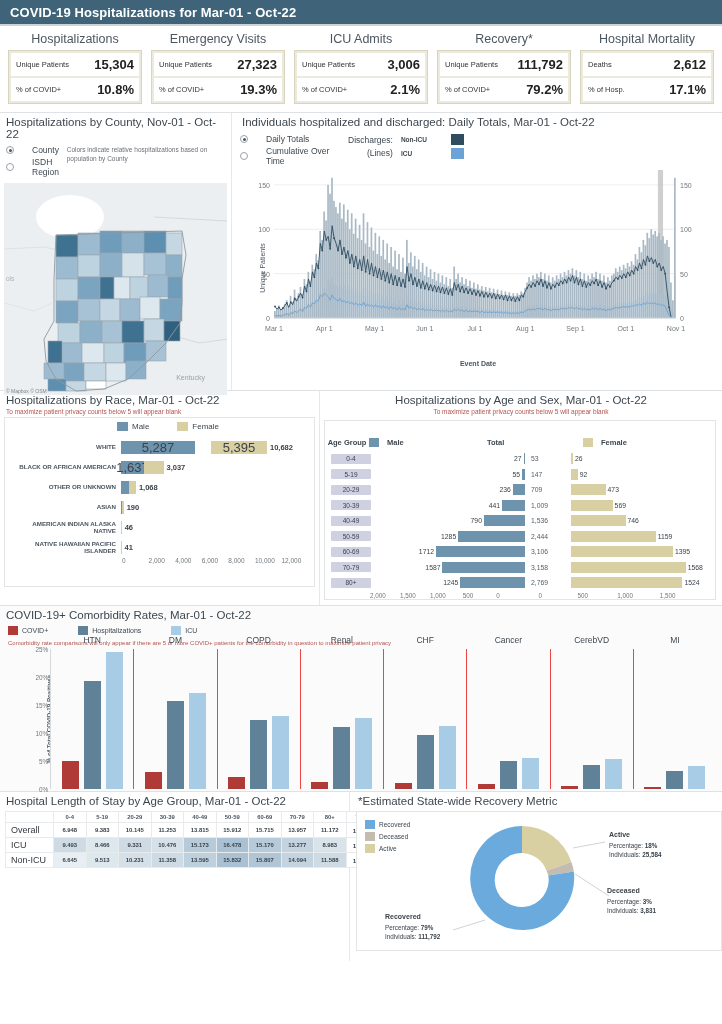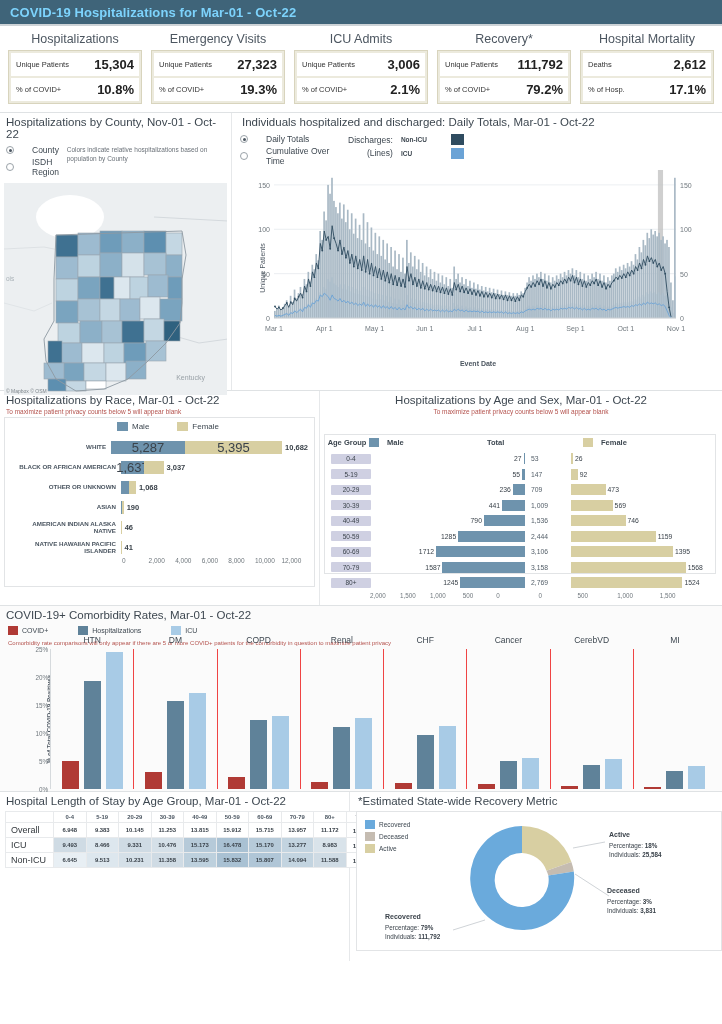--- a/index.html
+++ b/index.html
@@ -8,21 +8,21 @@
     font-family: "Liberation Sans", sans-serif;
     background: #ffffff;
     color: #33383d;
     overflow: hidden;
     position: relative;
   }
 
   
   .title-bar {
     background: #3f6479;
-    color: #7dd3fc;
+    color: #ffffff;
     height: 26px;
     display: flex; align-items: center;
     padding-left: 10px;
     font-size: 13px; font-weight: bold;
     letter-spacing: .1px;
     border-bottom: 2px solid #cdd3d7;
   }
 
   
   .kpi-strip {
@@ -957,21 +957,21 @@
         </span>
       </div>
 
       <div class="race-rows" id="race-rows">
           <div class="race-row">
             <div class="race-lbl">WHITE</div>
             <div class="race-bars">
               <div class="bar-m" style="width: 74.018px;">
                 <span class="bar-txt">5,287</span>
               </div>
-              <div class="bar-f" style="width: 97px;">
+              <div class="bar-f" style="width: 56px; margin-left: 16px;">
                 <span class="bar-txt">5,395</span>
               </div>
               <span class="race-total">10,682</span>
             </div>
           </div>
           <div class="race-row">
             <div class="race-lbl">BLACK OR AFRICAN AMERICAN</div>
             <div class="race-bars">
               <div class="bar-m" style="width: 22.918px;">
                 <span class="bar-txt">1,637</span>
@@ -1021,21 +1021,21 @@
           <span>8,000</span>
           <span>10,000</span>
           <span>12,000</span>
         </div>
     </div>
   </div>
 
   <div class="age-panel">
     <div class="panel-title" style="text-align:center">Hospitalizations by Age and Sex, Mar-01 - Oct-22</div>
     <div class="panel-sub" style="text-align:center">To maximize patient privacy counts below 5 will appear blank</div>
-    <div class="white-card" style="margin:17px 6px 0 4px; height:140px; padding-top:3px;">
+    <div class="white-card" style="margin:3px 6px 0 4px; height:180px; padding-top:17px;">
       <div class="age-head">
         <span style="width:44px;text-align:center">Age Group</span>
         <span style="width:112px;text-align:center" class="legend-item">
           <span class="swatch" style="background:#6e93ad;width:10px;height:9px;margin-right:4px"></span>
           <span>Male</span>
         </span>
         <span style="width:48px;padding-left:6px">Total</span>
         <span class="legend-item" style="padding-left:54px">
           <span class="swatch" style="background:#d8cfa2;width:10px;height:9px;margin-right:4px"></span>
           <span>Female</span>

